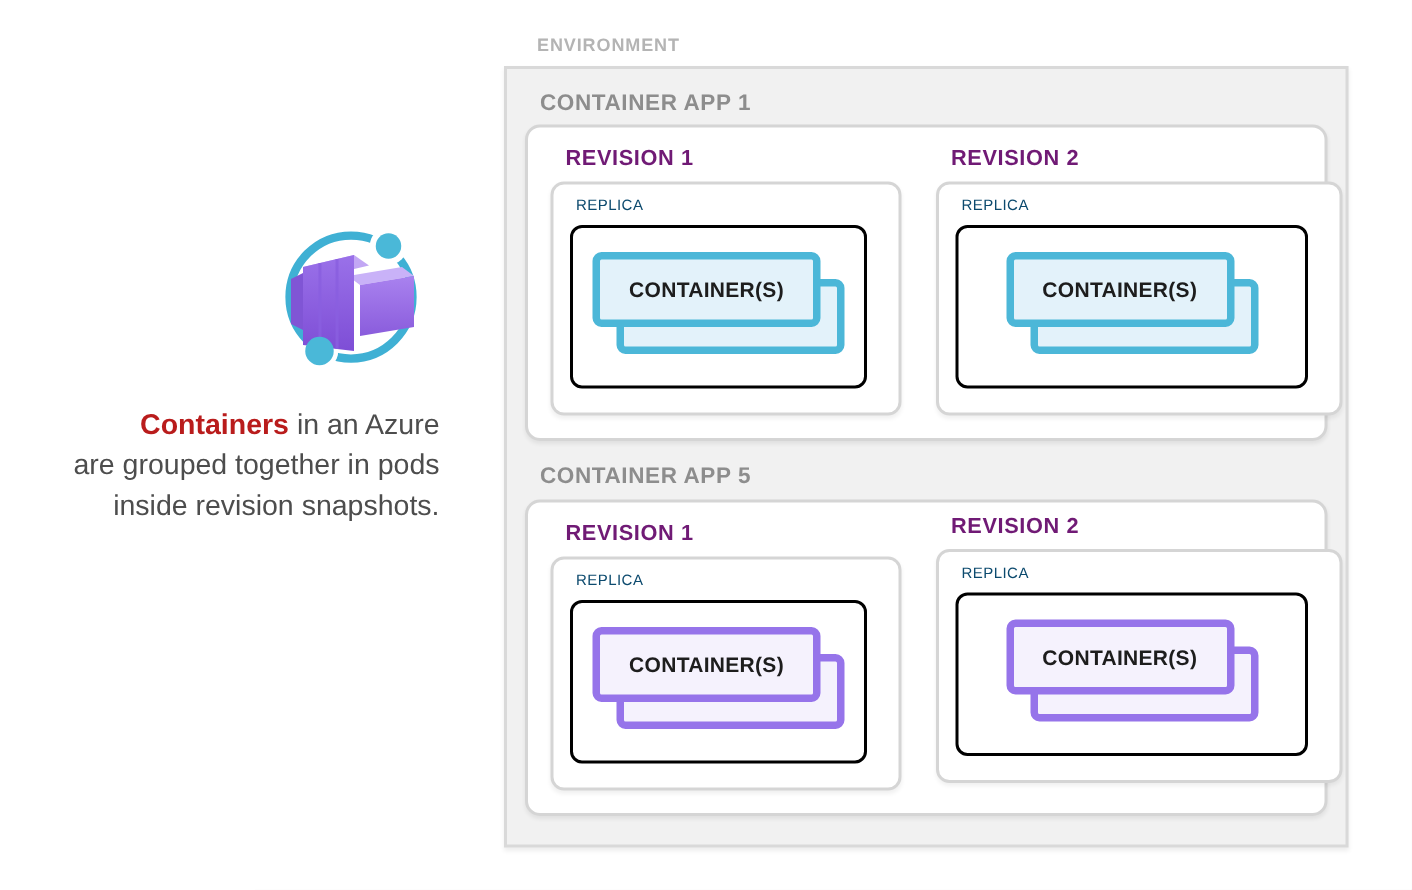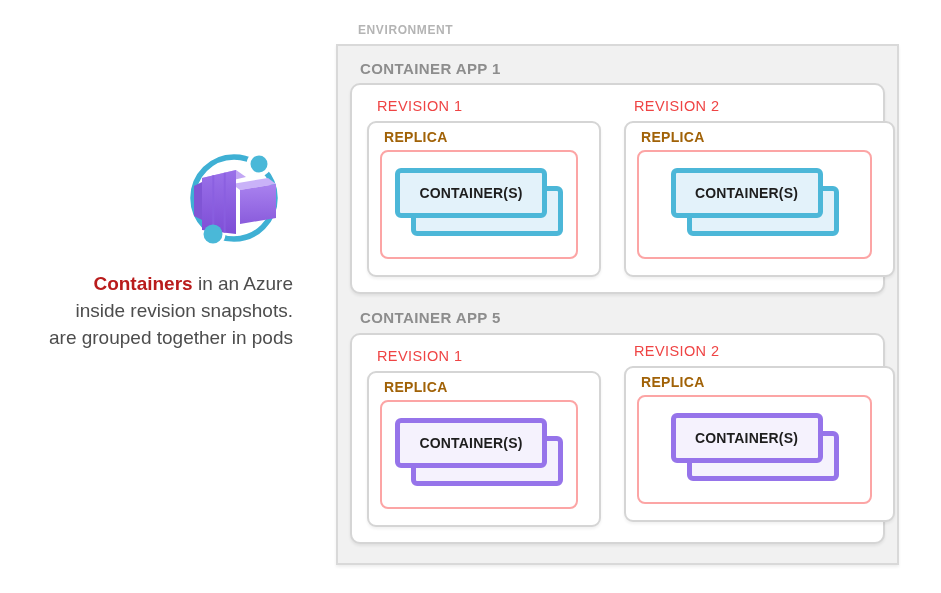--- a/index.html
+++ b/index.html
@@ -28,28 +28,28 @@
   .app-box { position:absolute; left:12px; width:535px; height:211px; background:#ffffff;
              border:2px solid #d5d5d5; border-radius:10px; box-shadow:0 2px 3px rgba(0,0,0,0.07); }
   .app1-box { top:37px; }
   .app2-box { top:287px; }
 
   .rev-col { position:absolute; top:13px; }
   .rev-col-1 { left:15px; width:234px; }
   .rev-col-2 { left:272px; width:271px; }
   .rev-col-2.raised { top:8px; }
 
-  .rev-label { margin:0 0 5px 10px; font-size:14.5px; font-weight:normal;
-               letter-spacing:0.4px; color:#ef4444; height:18px; }
+  .rev-label { margin:0 0 5px 10px; font-size:14.5px; font-weight:bold;
+               letter-spacing:0.4px; color:#701a75; height:18px; }
   .rev-box { width:100%; height:156px; background:#ffffff; border:2px solid #d5d5d5;
              border-radius:9px; box-shadow:0 2px 3px rgba(0,0,0,0.06); }
-  .replica-label { margin:7px 0 0 15px; font-size:14px; font-weight:bold;
-                   letter-spacing:0.3px; color:#a16207; line-height:15px; }
+  .replica-label { margin:7px 0 0 15px; font-size:10px; font-weight:normal;
+                   letter-spacing:0.3px; color:#0c4a6e; line-height:15px; }
   .replica-box { margin:5px 21px 0 11px; height:109px; background:#ffffff;
-                 border:2px solid #fca5a5; border-radius:8px; }
+                 border:2px solid #000000; border-radius:8px; }
 
   .stack { position:relative; width:168px; height:68px; margin:16px auto 0 auto; }
   .cbox { position:absolute; width:152px; height:50px; border-style:solid; border-width:5px;
           border-radius:6px; }
   .cbox.front { left:0; top:0; z-index:2; display:flex; align-items:center; justify-content:center; }
   .cbox.back  { left:16px; top:18px; z-index:1; }
   .cbox span { font-size:14px; font-weight:600; letter-spacing:0.2px; color:#1d1d1d; }
 
   .accent-teal .cbox   { border-color:#4CB7D8; background:#E3F2FA; }
   .accent-purple .cbox { border-color:#9674EA; background:#F5F2FD; }
@@ -87,22 +87,22 @@
       <path d="M27.3,25.3 L27.3,81.3 M38.7,22.7 L38.7,82.7" stroke="#8A5FE0" stroke-width="2" opacity="0.85"></path>
     </g>
     <g>
       <circle cx="73" cy="14" r="8.5" fill="#4AB8D8"></circle>
       <circle cx="27" cy="84" r="9.5" fill="#4AB8D8"></circle>
     </g>
   </svg>
 
   <div class="caption">
     <div class="cap-line"><b>Containers</b><span> in an Azure</span></div>
+    <div class="cap-line">are grouped together in pods</div>
     <div class="cap-line">inside revision snapshots.</div>
-    <div class="cap-line">are grouped together in pods</div>
   </div>
 
   <div class="env-label">ENVIRONMENT</div>
   <div class="env-box">
 
     <div class="app-label app1-label">CONTAINER APP 1</div>
     <div class="app-box app1-box accent-teal">
 
       <div class="rev-col rev-col-1">
         <div class="rev-label">REVISION 1</div>

